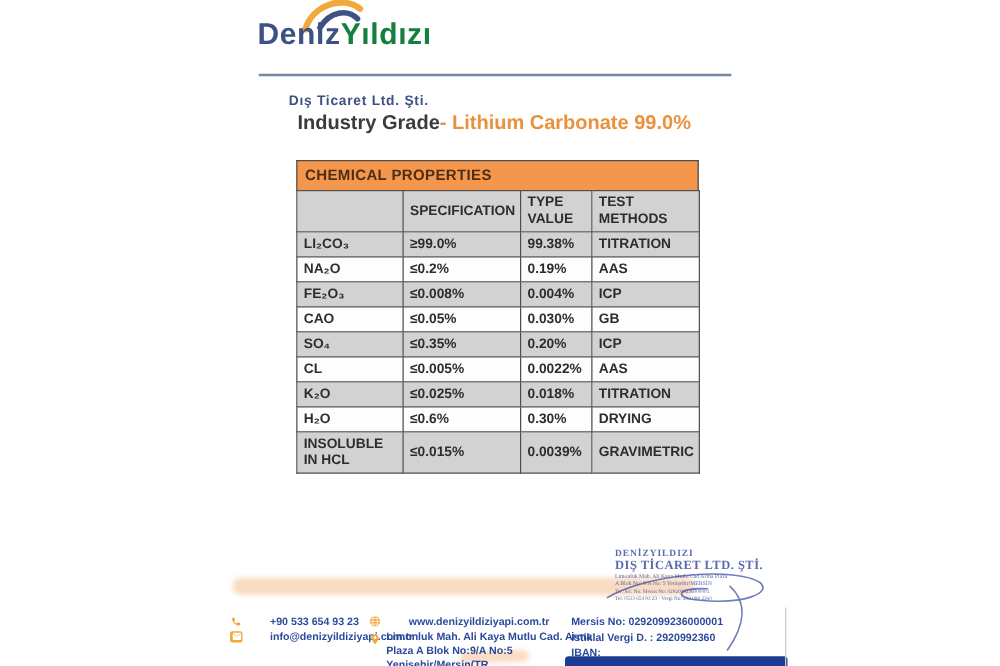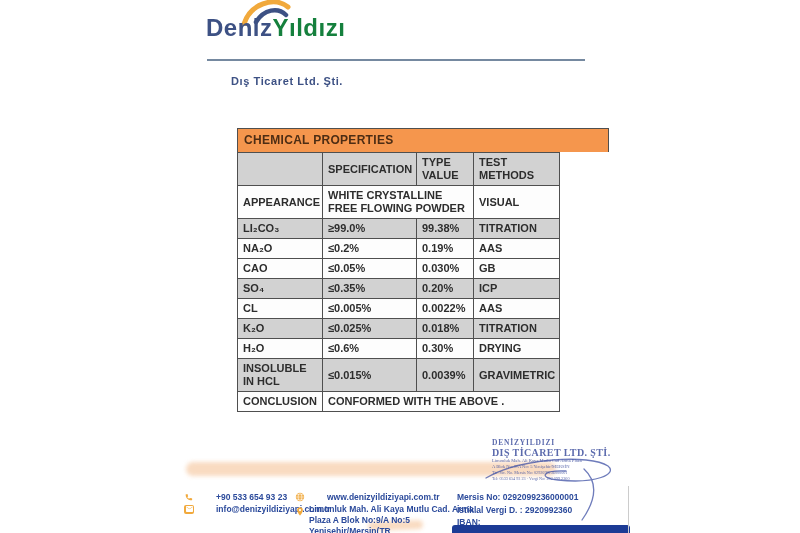--- a/index.html
+++ b/index.html
@@ -14,21 +14,21 @@
   #brand .orange { color:#15803d; }
   #brand-sub { position:absolute; left:231px; top:43px; font-size:11px; font-weight:bold; color:#3d5184; letter-spacing:0.6px;margin-top:32px; }
   #logo-divider { position:absolute; left:207px; top:59px; width:378px; height:2px; background:#7589a0; }
 
   
   #doc-title { position:absolute; left:238px; top:90px; font-size:16px; font-weight:bold; }
   #doc-title .grade { color:#3b3b3b; }
   #doc-title .product { color:#e8913f; }
 
   
-  #table-banner { position:absolute; left:237px; top:128px; width:372px; height:24px;
+  #table-banner { position:absolute; left:237px; top:128px; width:322px; height:24px;
     background:#f5964d; border:1px solid #4f4f4f; border-bottom:none;
     font-size:12px; font-weight:bold; color:#4d2d14; padding:4px 6px; letter-spacing:0.3px; }
   #spec-table { position:absolute; left:237px; top:152px; width:322px; border-collapse:collapse; table-layout:fixed;padding-left:36px; }
   #spec-table td { border:1px solid #4f4f4f; padding:3px 5px; font-size:11px; font-weight:bold;
     color:#2d2d2d; line-height:13px; vertical-align:middle; background:#fdfdfd; height:17px; overflow:hidden; }
   #spec-table tr.gray td { background:#d2d2d2; }
   #spec-table tr.header-row td { height:30px; }
 
   
   .smear { position:absolute; background:rgba(242,176,118,0.45); filter:blur(2px); border-radius:8px; }
@@ -63,53 +63,57 @@
   <svg id="logo-mark" width="52" height="26" viewBox="0 0 52 26">
     <path d="M4 24 C10 4, 34 -4, 48 7" fill="none" stroke="#f1a93c" stroke-width="5" stroke-linecap="round"></path>
     <path d="M16 22 C24 9, 38 7, 46 15" fill="none" stroke="#3d5184" stroke-width="4.5" stroke-linecap="round"></path>
   </svg>
   <div id="brand">
     <span class="blue">Deniz</span><span class="orange">Yıldızı</span>
   </div>
   <div id="brand-sub">Dış Ticaret Ltd. Şti.</div>
   <div id="logo-divider"></div>
 
+  <div id="doc-title">
+    <span class="grade">Industry Grade</span><span class="product">- Lithium Carbonate 99.0%</span>
+  </div>
 
   <div id="table-banner">CHEMICAL PROPERTIES</div>
   <table id="spec-table">
     <colgroup>
         <col style="width:85px">
         <col style="width:94px">
         <col style="width:57px">
         <col style="width:86px">
       </colgroup>
     <tbody>
         <tr class="gray header-row">
           <td></td>
           <td>SPECIFICATION</td>
           <td>TYPE VALUE</td>
           <td>TEST METHODS</td>
         </tr>
-        <tr>
-          <td>APPEARANCE</td>
-          <td colspan="2">WHITE CRYSTALLINE FREE FLOWING POWDER</td>
-          <td>VISUAL</td>
-        </tr>
         <tr class="gray">
           <td>LI₂CO₃</td>
           <td>≥99.0%</td>
           <td>99.38%</td>
           <td>TITRATION</td>
         </tr>
         <tr>
           <td>NA₂O</td>
           <td>≤0.2%</td>
           <td>0.19%</td>
           <td>AAS</td>
         </tr>
+        <tr class="gray">
+          <td>FE₂O₃</td>
+          <td>≤0.008%</td>
+          <td>0.004%</td>
+          <td>ICP</td>
+        </tr>
         <tr>
           <td>CAO</td>
           <td>≤0.05%</td>
           <td>0.030%</td>
           <td>GB</td>
         </tr>
         <tr class="gray">
           <td>SO₄</td>
           <td>≤0.35%</td>
           <td>0.20%</td>
@@ -131,24 +135,20 @@
           <td>H₂O</td>
           <td>≤0.6%</td>
           <td>0.30%</td>
           <td>DRYING</td>
         </tr>
         <tr class="gray">
           <td>INSOLUBLE IN HCL</td>
           <td>≤0.015%</td>
           <td>0.0039%</td>
           <td>GRAVIMETRIC</td>
-        </tr>
-        <tr>
-          <td>CONCLUSION</td>
-          <td colspan="3">CONFORMED WITH THE ABOVE .</td>
         </tr>
       </tbody>
   </table>
 
   <div id="smear-1" class="smear"></div>
   <div id="smear-2" class="smear"></div>
 
   <div id="stamp">
     <div class="s1">DENİZYILDIZI</div>
     <div class="s2">DIŞ TİCARET LTD. ŞTİ.</div>

